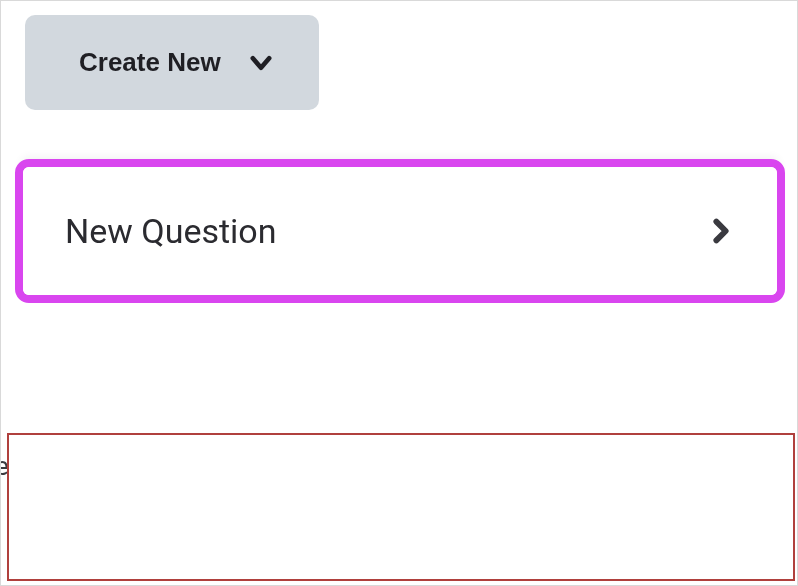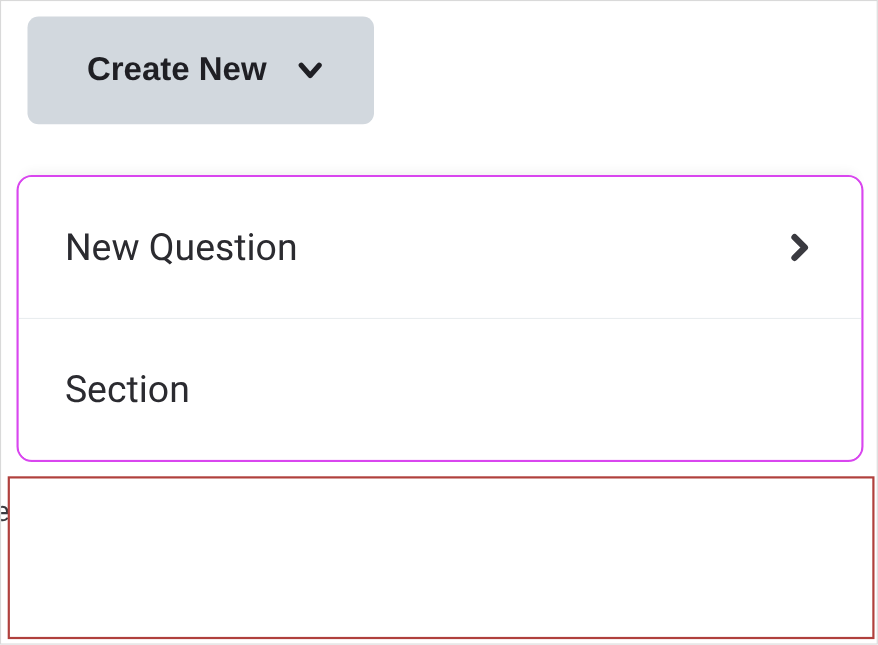--- a/index.html
+++ b/index.html
@@ -15,42 +15,42 @@
       position: relative;
       border: 1px solid #d9d9d9;
       overflow: hidden;
     }
     .create-new-btn {
       display: inline-flex;
       align-items: center;
       gap: 26px;
       background: #d2d8de;
       color: #1f1f24;
-      font-size: 30px;
+      font-size: 26px;
       font-weight: 700;
       padding: 32px 44px 32px 54px;
       border-radius: 10px;
       margin: 14px 0 0 24px;
       cursor: pointer;
       border: none;
     }
     .chevron-down {
       width: 28px;
       height: 28px;
       display: inline-flex;
       align-items: center;
       justify-content: center;
     }
     .dropdown-panel {
       position: absolute;
       top: 158px;
       left: 14px;
       right: 12px;
       background: #ffffff;
-      border: 2px solid #d946ef;
+      border: 8px solid #d946ef;
       border-radius: 14px;
       box-shadow: 0 -8px 10px -6px rgba(0,0,0,0.06);
       overflow: hidden;
     }
     .menu-item {
       display: flex;
       align-items: center;
       justify-content: space-between;
       padding: 44px 42px 44px 42px;
       font-size: 34px;
@@ -106,21 +106,18 @@
 
 <div class="dropdown-panel">
   <div class="menu-item">
     <span>New Question</span>
     <span class="chevron-right">
       <svg viewBox="0 0 24 24" width="28" height="28" fill="none" stroke="#3a3a40" stroke-width="5" stroke-linecap="round" stroke-linejoin="round">
         <polyline points="8 4 16 12 8 20"></polyline>
       </svg>
     </span>
   </div>
-  <div class="menu-item">
-    <span>Section</span>
-  </div>
 </div>
 
 <div class="highlight-box"></div>
 
 
 
 
 </body></html>

